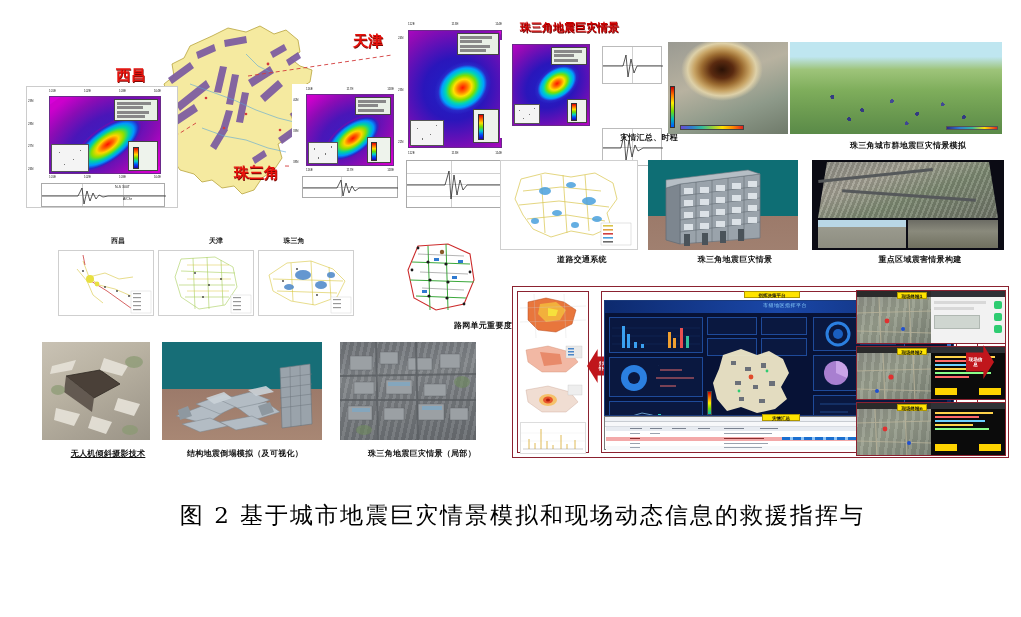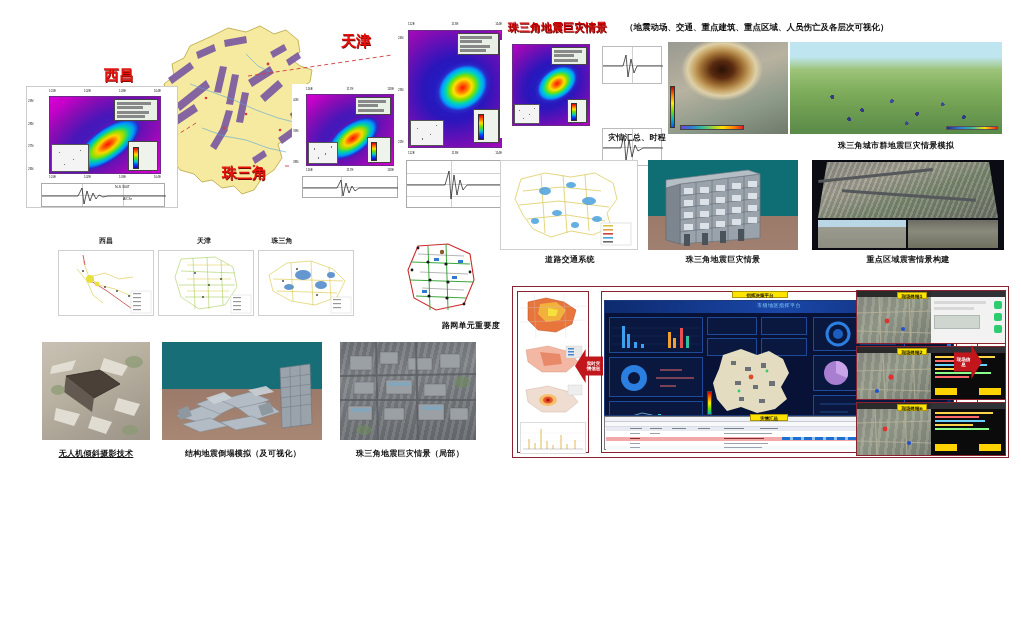--- a/index.html
+++ b/index.html
@@ -8,21 +8,21 @@
     width:1021px; height:617px;
     background:#ffffff;
     font-family:"Liberation Sans","DejaVu Sans",sans-serif;
     position:relative;
     overflow:hidden;
   }
   .fig { position:absolute; left:0; top:0; width:1021px; height:480px; }
   .abs { position:absolute; }
 
   
-  .cn { font-family:"DejaVu Sans","Liberation Sans",sans-serif; }
+  .cn { font-family:"DejaVu Sans","Liberation Sans",sans-serif;margin-left:12px; }
   .cap { font-size:8px; color:#111; font-weight:bold; text-align:center; letter-spacing:.3px; }
   .cap-sm { font-size:7px; color:#222; text-align:center; }
   .redlbl { color:#e8120c; font-weight:bold; font-size:15px;
             text-shadow:0.5px 0.5px 0 #7a0a06; }
 
   
   .china-wrap { left:150px; top:18px; width:190px; height:200px; }
   .china-svg { display:block; }
 
   
@@ -268,21 +268,20 @@
       <div class="gl" style="left:0; right:0; top:75%; height:0.6px;"></div>
       <div class="gl" style="left:45%; top:0; bottom:0; width:0.6px;"></div>
       <svg width="100" height="48" style="position:absolute; left:0; top:0;">
         <polyline fill="none" stroke="#111" stroke-width="0.7" points="0,24 38,24 42,10 44,38 47,14 50,34 53,19 56,29 60,24 68,24 100,24"></polyline>
       </svg>
     </div>
   </div>
 
   <div class="abs cn" style="left:508px; top:20px; font-size:11px; font-weight:bold; color:#cc0000;
        text-shadow:0.6px 0.6px 0 #6a0000;">珠三角地震巨灾情景</div>
-  <div class="abs cn" style="left:625px; top:22px; font-size:8.5px; font-weight:bold; color:#111;">（地震动场、交通、重点建筑、重点区域、人员伤亡及各层次可视化）</div>
 
   <div class="abs" style="left:500px; top:40px; width:100px; height:98px; background:#fff;">
     <div class="abs" style="left:12px; top:4px; width:78px; height:82px; border:1px solid #6a2a8a;">
       <div class="contour" style="width:100%; height:100%;">
         <div class="cgrad tj"></div>
         <div class="cbox" style="right:2px; top:2px; width:36px; height:18px;">
           <span class="ln" style="width:28px"></span>
           <span class="ln" style="width:20px"></span>
           <span class="ln" style="width:24px"></span>
         </div>
@@ -624,21 +623,21 @@
       <g fill="#cbd3d9" opacity=".9">
         <polygon points="44,56 62,50 70,56 52,62"></polygon>
         <polygon points="86,48 104,44 112,50 94,54"></polygon>
       </g>
       <g fill="#8e98a0">
         <polygon points="16,68 26,64 30,74 18,78"></polygon>
         <polygon points="96,64 108,60 112,70 100,74"></polygon>
       </g>
     </svg>
   </div>
-  <div class="abs cap cn" style="left:152px; top:448px; width:182px;">结构地震倒塌模拟（及可视化）</div>
+  <div class="abs cap cn" style="left:142px; top:448px; width:182px;">结构地震倒塌模拟（及可视化）</div>
 
   <div class="abs" style="left:340px; top:342px; width:136px; height:98px; overflow:hidden;">
     <div class="abs" style="inset:0; background:
        repeating-linear-gradient(102deg, rgba(255,255,255,.07) 0 3px, rgba(0,0,0,.07) 3px 7px),
        linear-gradient(170deg,#6f7378 0%, #82868a 35%, #75797d 65%, #686c70 100%);"></div>
     <svg width="136" height="98" style="position:absolute; left:0; top:0;">
       <g fill="#9ba0a4" stroke="#5c6064" stroke-width="0.4">
         <rect x="10" y="14" width="22" height="14"></rect>
           <rect x="40" y="10" width="18" height="12"></rect>
         <rect x="68" y="16" width="24" height="12"></rect>
@@ -1005,13 +1004,14 @@
       <div class="abs" style="left:4px; top:21px; width:38px; height:1.6px; background:#ffd24a;"></div>
       <div class="abs" style="left:4px; top:25px; width:54px; height:1.6px; background:#8aff8a;"></div>
       <div class="abs" style="left:4px; bottom:4px; width:22px; height:7px; background:#ffd400;"></div>
       <div class="abs" style="right:4px; bottom:4px; width:22px; height:7px; background:#ffd400;"></div>
     </div>
   </div>
 
 </div>
 
 <div class="caption cn">
+  <span>图 2  基于城市地震巨灾情景模拟和现场动态信息的救援指挥与</span>
 </div>
 
 </body></html>

